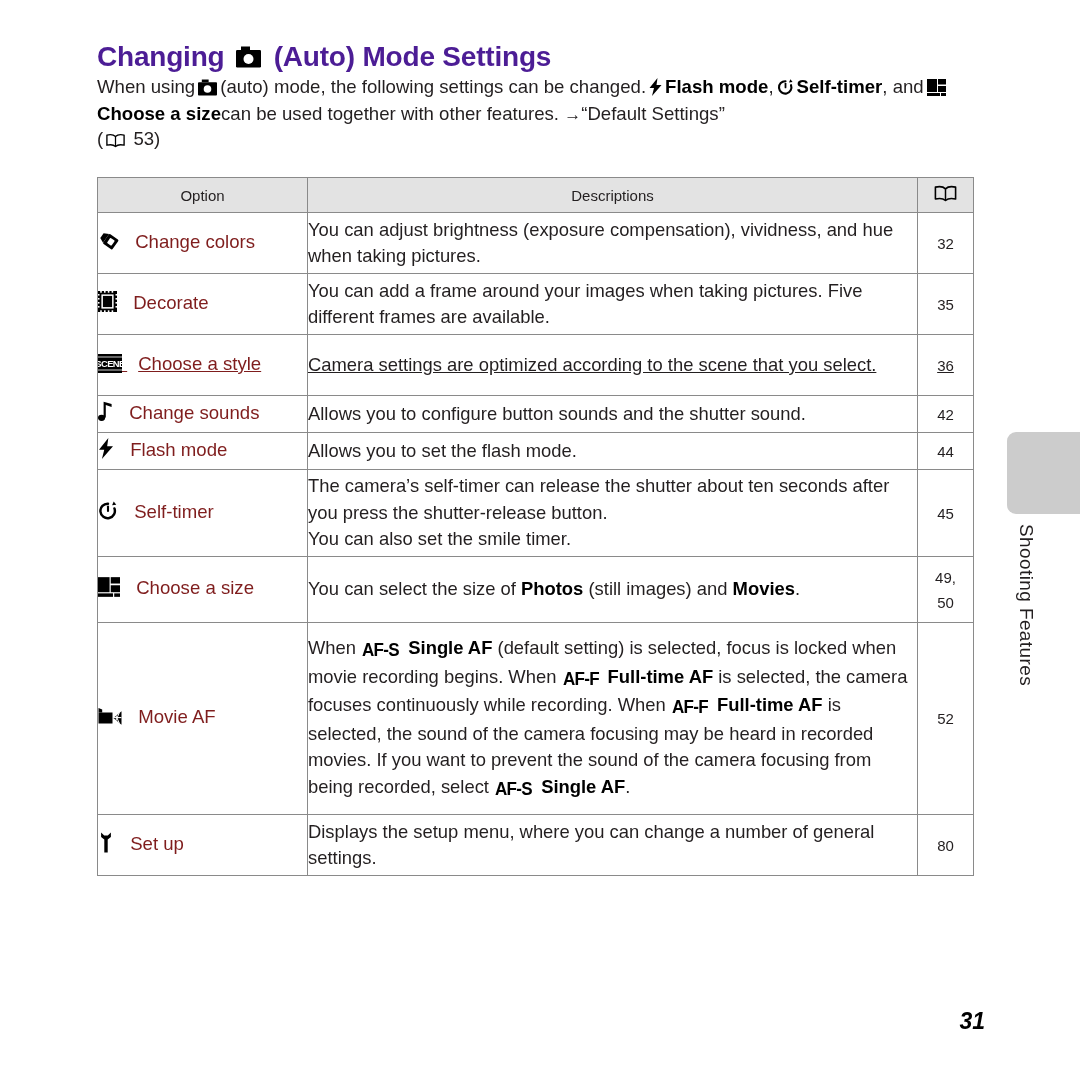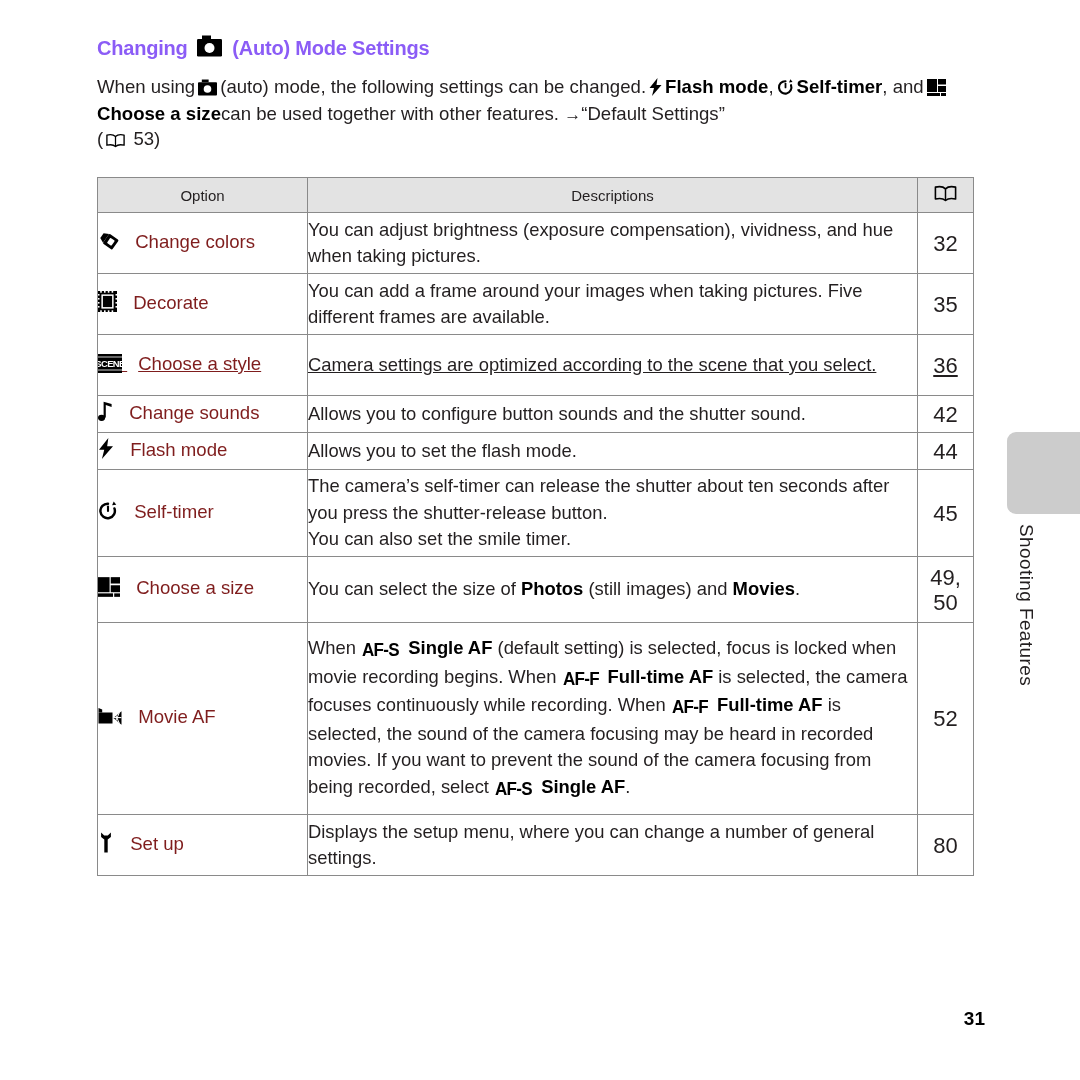--- a/index.html
+++ b/index.html
@@ -22,25 +22,25 @@
     left: 0; top: 0;
     width: 1080px;
     height: 1080px;
   }
 
   
   #title {
     position: absolute;
     left: 97px;
     top: 22px;
-    font-size: 20px;
+    font-size: 28px;
     font-weight: bold;
     letter-spacing: -0.2px;
     white-space: nowrap;
-    color: #8b5cf6;
+    color: #4c1d95;
   }
   #title .ic { vertical-align: -2px; margin: 0 5px 0 4px; }
 
   
   #intro {
     position: absolute;
     left: 97px;
     top: 56px;
     width: 886px;
     font-size: 18.6px;
@@ -89,21 +89,21 @@
   td.desc {
     font-size: 18.4px;
     line-height: 26.5px;
     padding: 7px 10px 7px 12px;
     color: #231f20;
   }
   td.desc b { font-weight: bold; color: #000; }
   td.desc .afs, td.desc .aff { vertical-align: -2px; margin: 0 1px; }
 
   td.pg {
-    font-size: 22px;
+    font-size: 15px;
     line-height: 25px;
     text-align: center;
     color: #231f20;
   }
 
   
   tr.r-colors  td { height: 60px; }
   tr.r-deco    td { height: 60px; }
   tr.r-style   td { height: 60px; text-decoration: underline; }
   tr.r-sounds  td { height: 36px; }
@@ -148,22 +148,23 @@
     white-space: nowrap;
   }
 
   
   #folio {
     position: absolute;
     left: 930px;
     top: 1008px;
     width: 55px;
     text-align: right;
-    font-size: 19px;
+    font-size: 23px;
     font-weight: bold;
+    font-style: italic;
     color: #000;
   }
 
   svg { display: inline-block; }
 </style>
 </head>
 <body>
 
 <div id="page">
 

